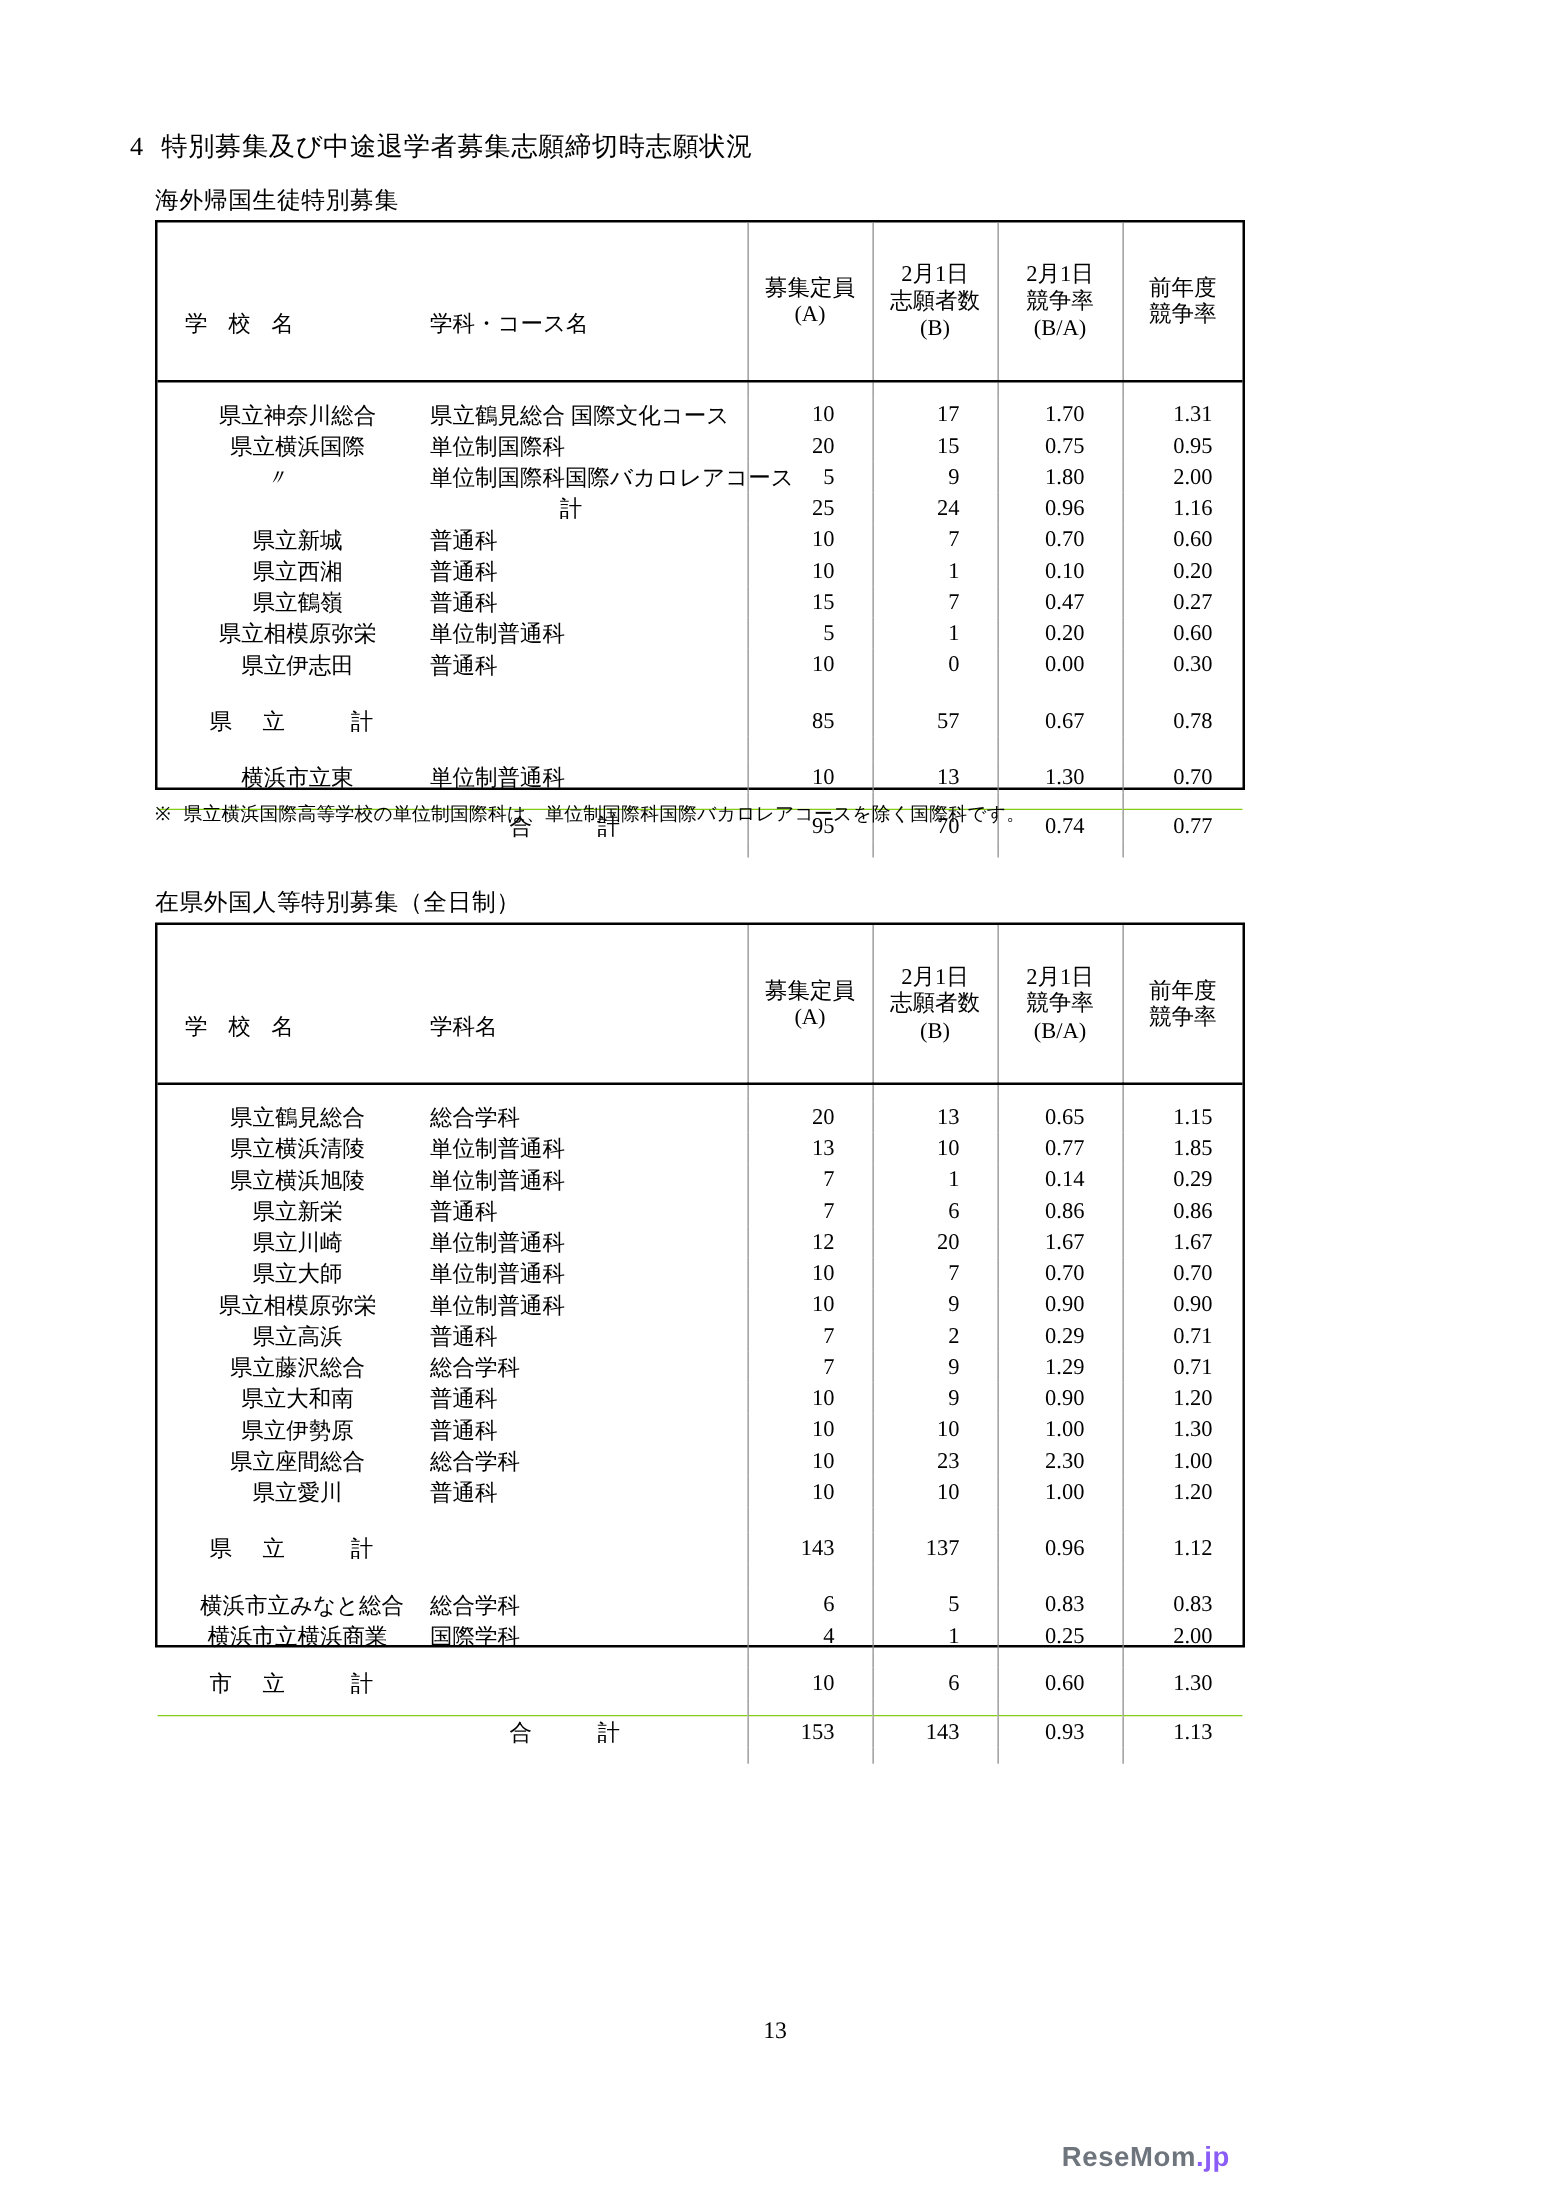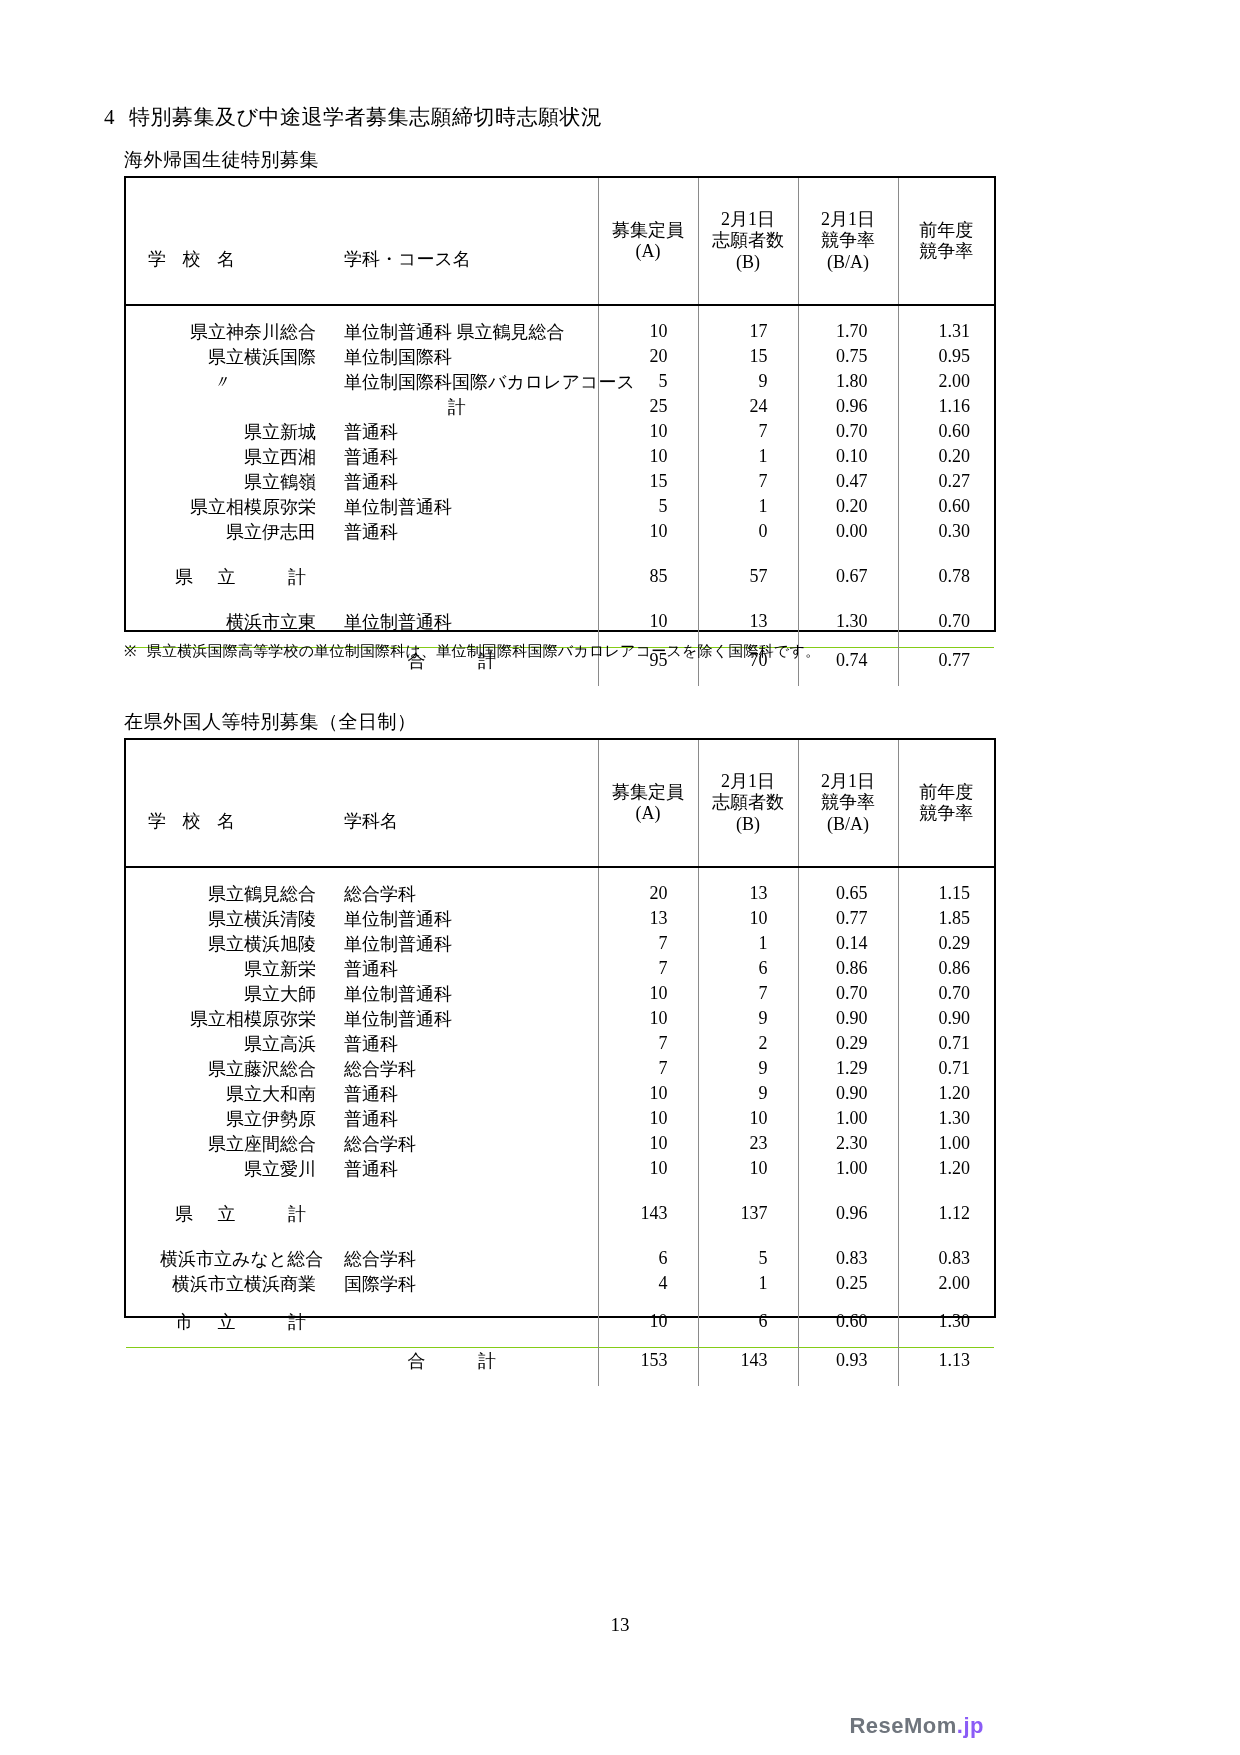--- a/index.html
+++ b/index.html
@@ -103,21 +103,21 @@
   tr.data td {
     height: 25px;
     font-size: 18px;
     border-left: 1px solid #8a8a8a;
   }
   tr.data td.col-school,
   tr.data td.col-dept {
     border-left: none;
   }
   tr.data td.col-school {
-    text-align: right;
+    text-align: center;
     padding-left: 34px;
     white-space: nowrap;
   }
   tr.data td.col-dept {
     text-align: left;
     padding-left: 28px;
     white-space: nowrap;
   }
   tr.data td.num {
     text-align: right;
@@ -246,21 +246,21 @@
           <td class="col-school"></td>
           <td class="col-dept"></td>
           <td></td>
           <td></td>
           <td></td>
           <td></td>
         </tr>
 
         <tr class="data">
           <td class="col-school">県立神奈川総合</td>
-          <td class="col-dept">単位制普通科 県立鶴見総合</td>
+          <td class="col-dept">県立鶴見総合 国際文化コース</td>
           <td class="num">10</td>
           <td class="num">17</td>
           <td class="num">1.70</td>
           <td class="num col-prev">1.31</td>
         </tr>
 
         <tr class="data">
           <td class="col-school">県立横浜国際</td>
           <td class="col-dept">単位制国際科</td>
           <td class="num">20</td>
@@ -470,20 +470,28 @@
         </tr>
         <tr class="data">
           <td class="col-school">県立新栄</td>
           <td class="col-dept">普通科</td>
           <td class="num">7</td>
           <td class="num">6</td>
           <td class="num">0.86</td>
           <td class="num col-prev">0.86</td>
         </tr>
         <tr class="data">
+          <td class="col-school">県立川崎</td>
+          <td class="col-dept">単位制普通科</td>
+          <td class="num">12</td>
+          <td class="num">20</td>
+          <td class="num">1.67</td>
+          <td class="num col-prev">1.67</td>
+        </tr>
+        <tr class="data">
           <td class="col-school">県立大師</td>
           <td class="col-dept">単位制普通科</td>
           <td class="num">10</td>
           <td class="num">7</td>
           <td class="num">0.70</td>
           <td class="num col-prev">0.70</td>
         </tr>
         <tr class="data">
           <td class="col-school">県立相模原弥栄</td>
           <td class="col-dept">単位制普通科</td>

